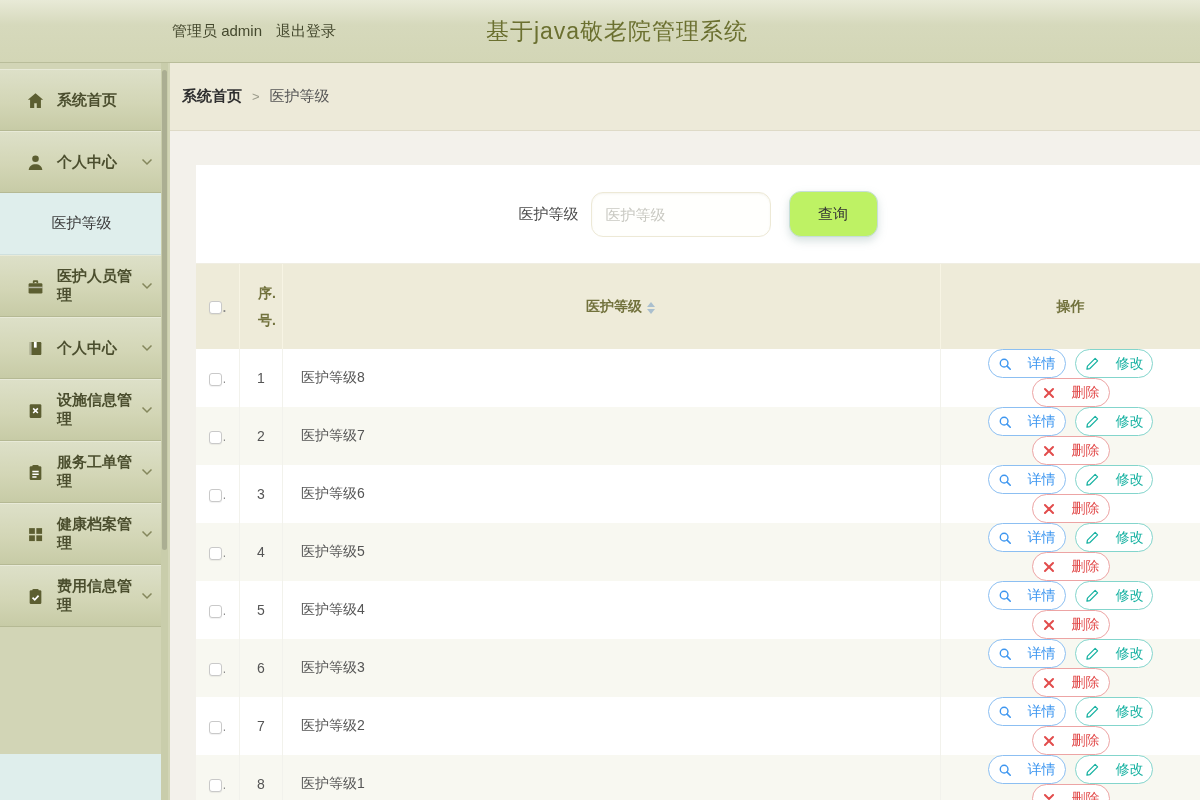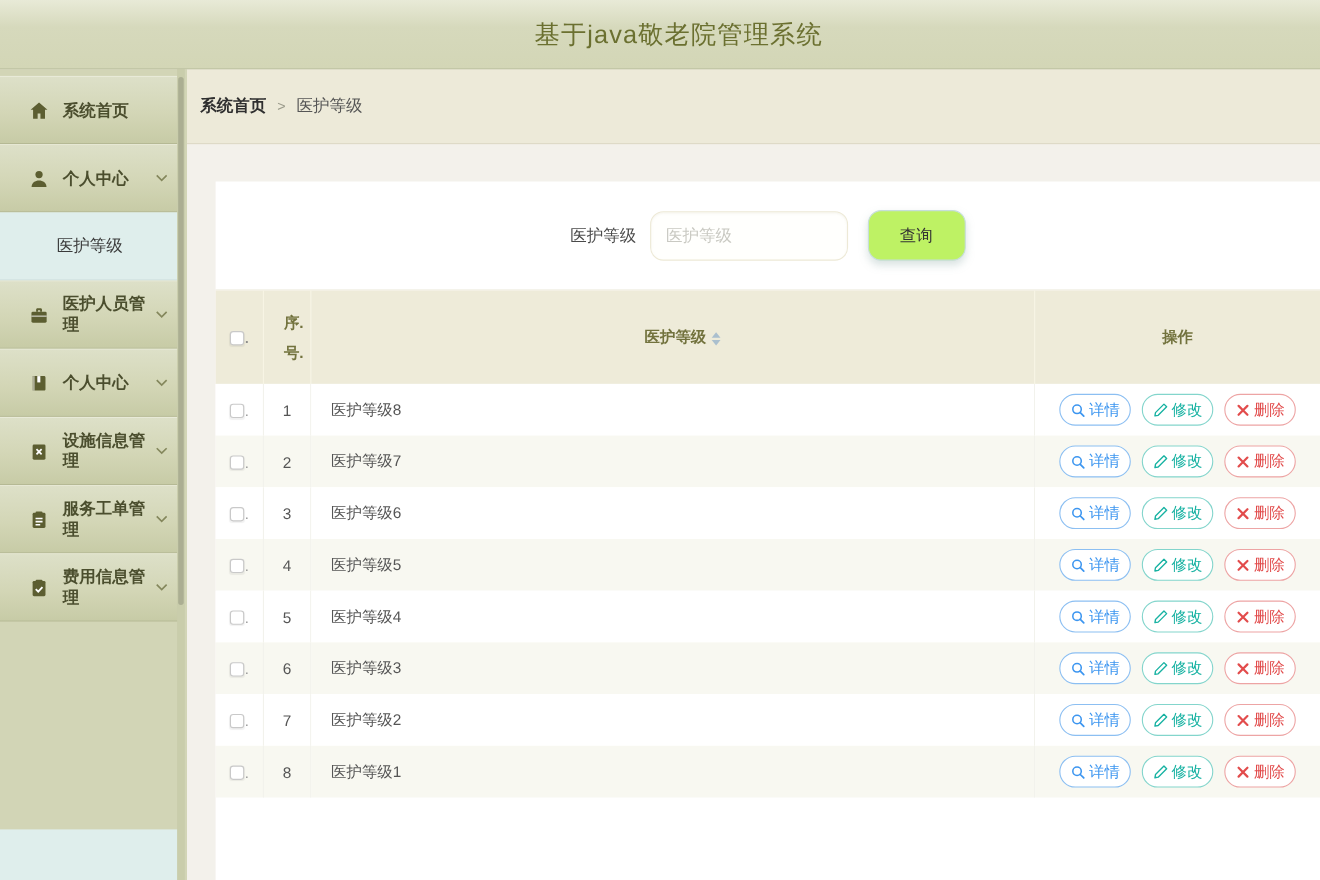--- a/index.html
+++ b/index.html
@@ -130,34 +130,38 @@
     box-shadow:0 1px 1px rgba(0,0,0,.06);
   }
   .cb-dot { color:#8a8a8a; font-size:12px; vertical-align:bottom; margin-left:1px; }
 
   .sort-ico { display:inline-block; vertical-align:middle; margin-left:5px; cursor:pointer; }
   .sort-ico i { display:block; width:0; height:0; border-left:4px solid transparent; border-right:4px solid transparent; }
   .sort-up { border-bottom:5px solid #aabfce; margin-bottom:2px; }
   .sort-down { border-top:5px solid #aabfce; }
 
   .act-btn {
-    display:inline-flex; align-items:center; justify-content:center; gap:3px;
+    display:inline-flex; align-items:center; justify-content:center; gap:16px;
     height:29px; padding:0 9px; margin:0 3px; border-radius:15px;
     background:#fff; font-size:14px; font-family:inherit; cursor:pointer;
   }
   .act-btn svg { width:14px; height:14px; display:block; }
   .act-detail { color:#3d96f0; border:1px solid #8cbff2; }
   .act-edit   { color:#17b2a2; border:1px solid #83d5cc; }
   .act-delete { color:#e24c4c; border:1px solid #eda4a4; }
 </style>
 </head>
 <body>
 
 <div class="app-header">
   <div class="app-title">基于java敬老院管理系统</div>
+  <div class="admin-area">
+    <span>管理员 admin</span>
+    <span style="cursor:pointer;">退出登录</span>
+  </div>
 </div>
 
 <div class="sidebar">
   <div class="side-items" id="side-items">
   <div class="side-item">
     <span class="side-icon">
           <svg viewBox="0 0 16 16">
             <path d="M8 1.2L.8 7.4h2.1V15h3.9v-4.4h2.4V15h3.9V7.4h2.1z" fill="#5c5e31"></path>
           </svg>
         </span>
@@ -239,20 +243,36 @@
           </svg>
         </span>
     <span class="side-label">服务工单管理</span>
     <span class="chev">
           <svg viewBox="0 0 12 8">
             <path d="M1.5 1.5L6 6l4.5-4.5" fill="none" stroke="#84875c" stroke-width="1.5"></path>
           </svg>
         </span>
   </div>
 
+  <div class="side-item">
+    <span class="side-icon">
+          <svg viewBox="0 0 16 16">
+            <rect x="2" y="2" width="5.4" height="5.4" fill="#5c5e31"></rect>
+            <rect x="8.8" y="2" width="5.4" height="5.4" fill="#5c5e31"></rect>
+            <rect x="2" y="8.8" width="5.4" height="5.4" fill="#5c5e31"></rect>
+            <rect x="8.8" y="8.8" width="5.4" height="5.4" fill="#5c5e31"></rect>
+          </svg>
+        </span>
+    <span class="side-label">健康档案管理</span>
+    <span class="chev">
+          <svg viewBox="0 0 12 8">
+            <path d="M1.5 1.5L6 6l4.5-4.5" fill="none" stroke="#84875c" stroke-width="1.5"></path>
+          </svg>
+        </span>
+  </div>
 
 
   <div class="side-item">
     <span class="side-icon">
           <svg viewBox="0 0 16 16">
             <rect x="2.5" y="2" width="11" height="13" rx="1.2"></rect>
             <rect x="5" y="1" width="6" height="2.6" rx="1"></rect>
             <path d="M5.2 9l2.1 2.1 3.6-3.9" stroke="#fff" stroke-width="1.6" fill="none"></path>
           </svg>
         </span>

